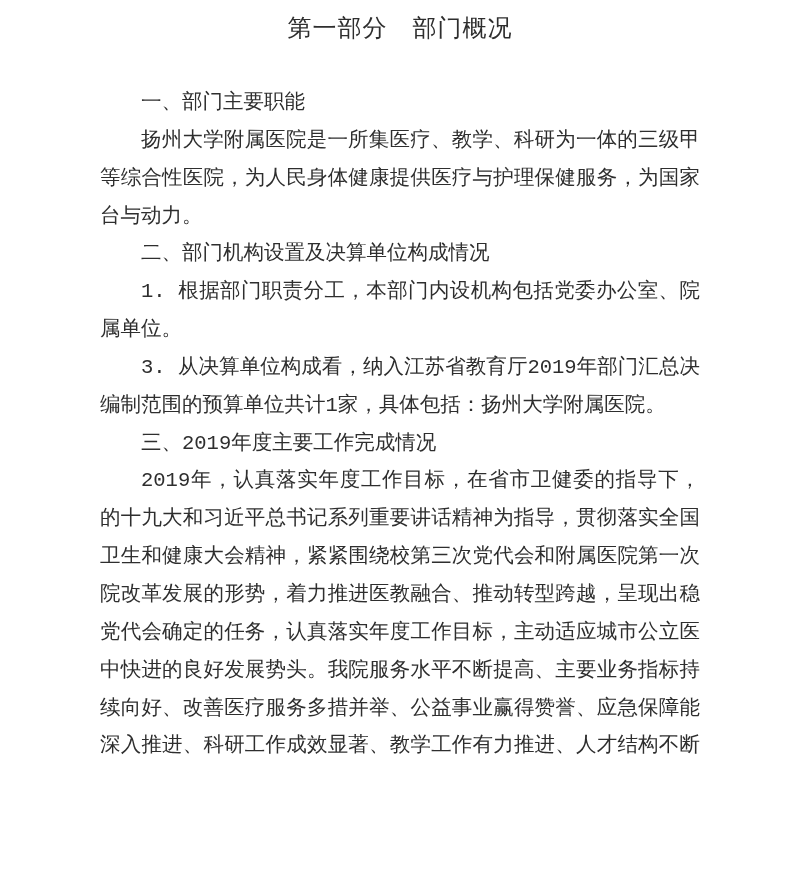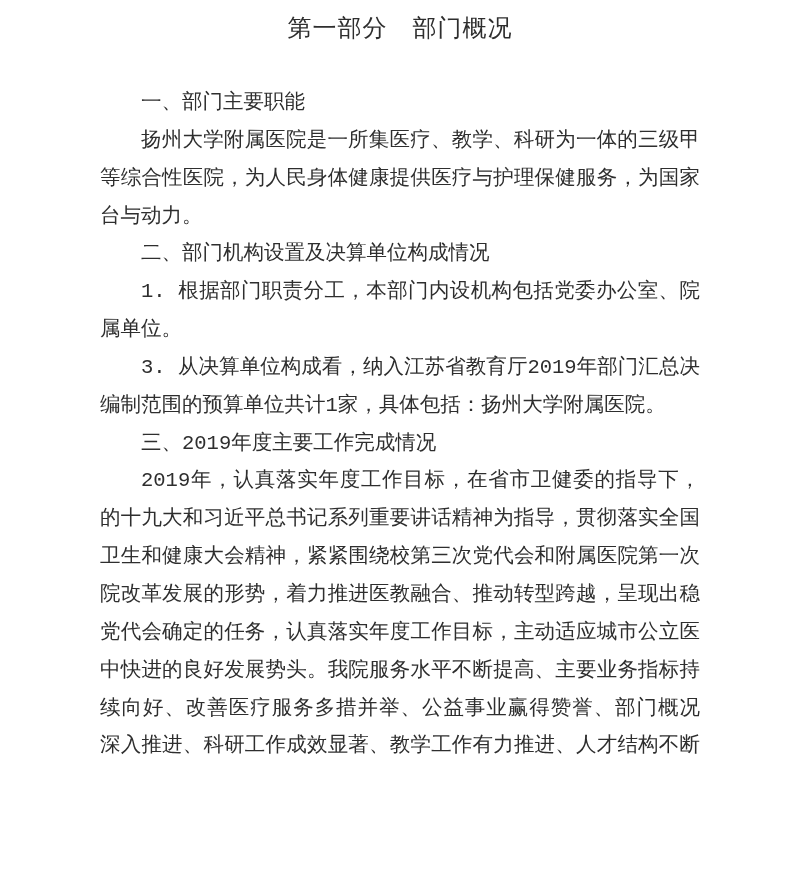--- a/index.html
+++ b/index.html
@@ -71,16 +71,16 @@
       <div class="line last">属单位。</div>
       <div class="line indent fill">3. 从决算单位构成看，纳入江苏省教育厅2019年部门汇总决算</div>
       <div class="line last">编制范围的预算单位共计1家，具体包括：扬州大学附属医院。</div>
       <div class="line heading indent">三、2019年度主要工作完成情况</div>
       <div class="line indent fill">2019年，认真落实年度工作目标，在省市卫健委的指导下，以党</div>
       <div class="line fill">的十九大和习近平总书记系列重要讲话精神为指导，贯彻落实全国</div>
       <div class="line fill">卫生和健康大会精神，紧紧围绕校第三次党代会和附属医院第一次</div>
       <div class="line fill">院改革发展的形势，着力推进医教融合、推动转型跨越，呈现出稳</div>
       <div class="line fill">党代会确定的任务，认真落实年度工作目标，主动适应城市公立医</div>
       <div class="line fill">中快进的良好发展势头。我院服务水平不断提高、主要业务指标持</div>
-      <div class="line fill">续向好、改善医疗服务多措并举、公益事业赢得赞誉、部门概况</div>
+      <div class="line fill">续向好、改善医疗服务多措并举、公益事业赢得赞誉、应急保障能</div>
       <div class="line fill">深入推进、科研工作成效显著、教学工作有力推进、人才结构不断</div>
     </div>
 </div>
 
 </body></html>

